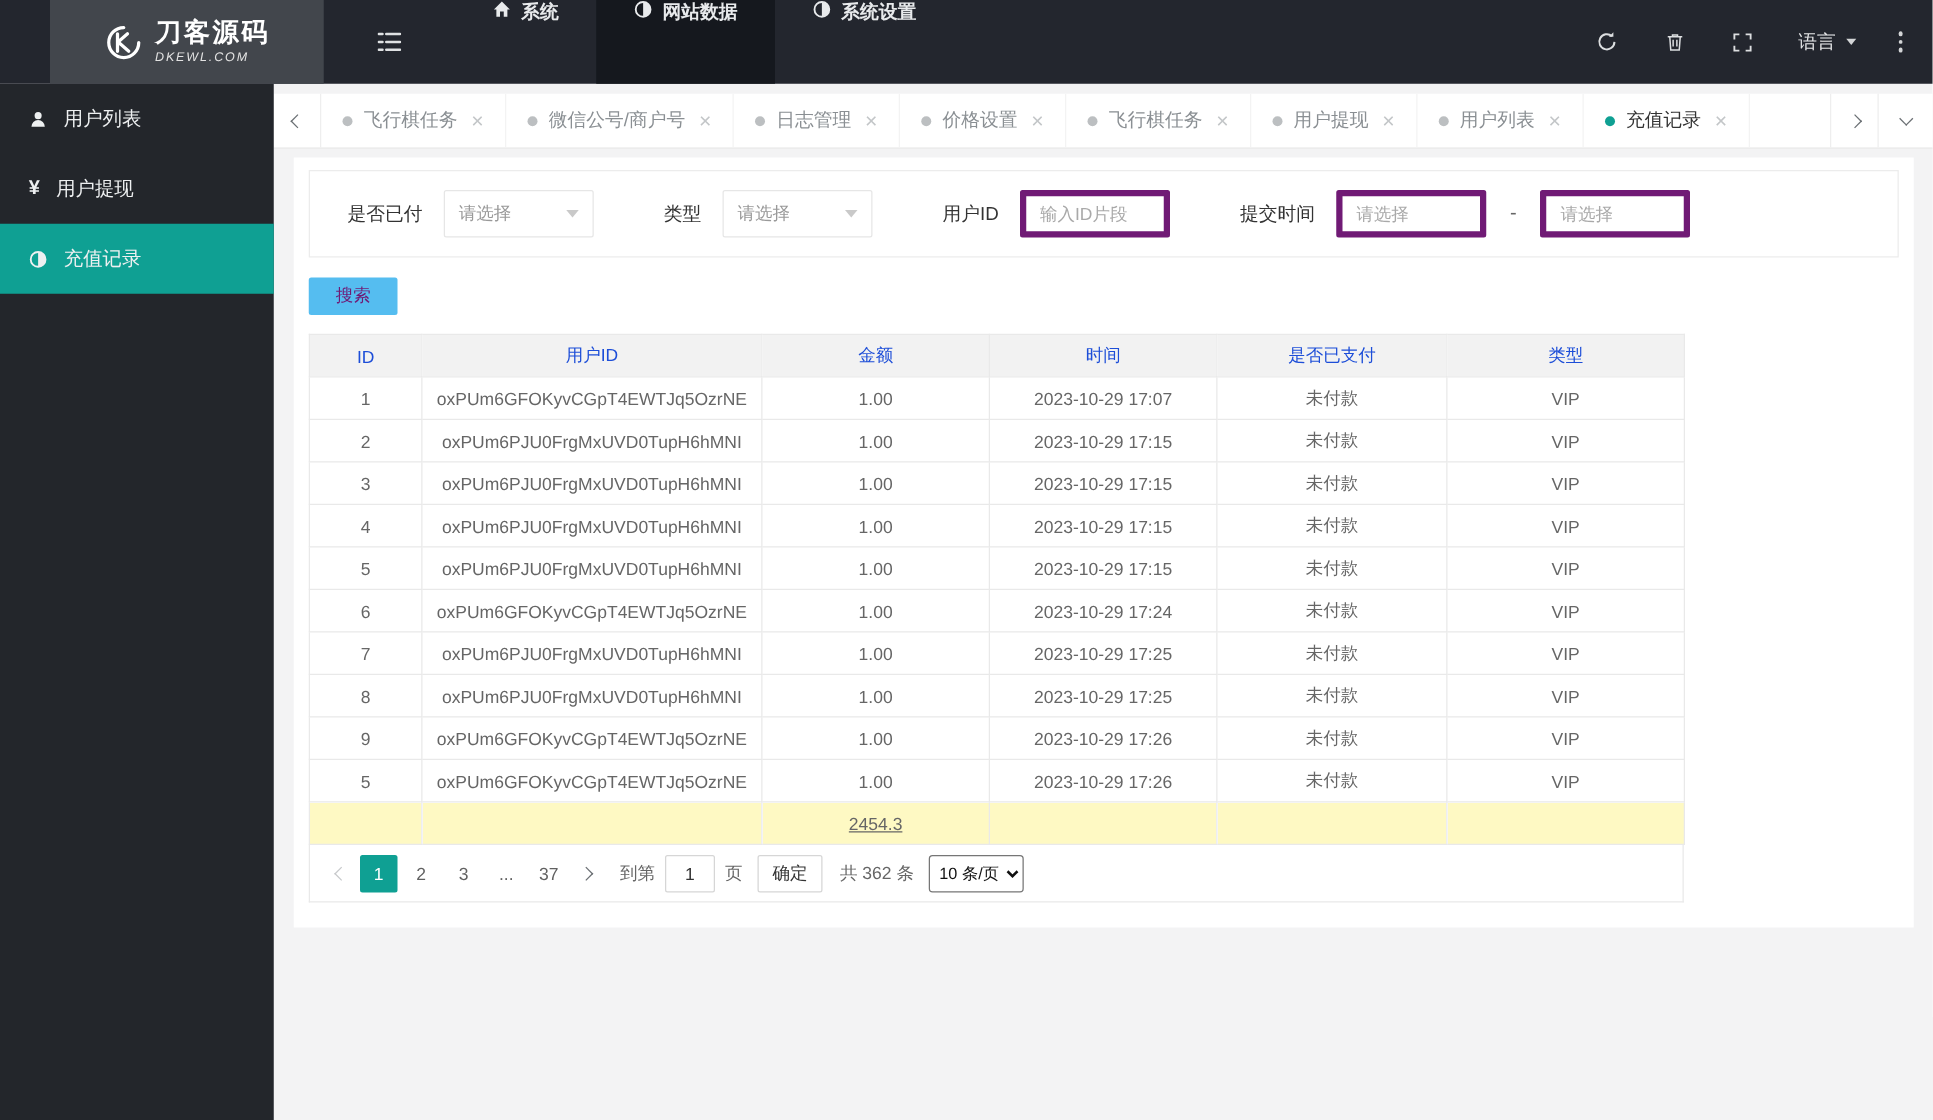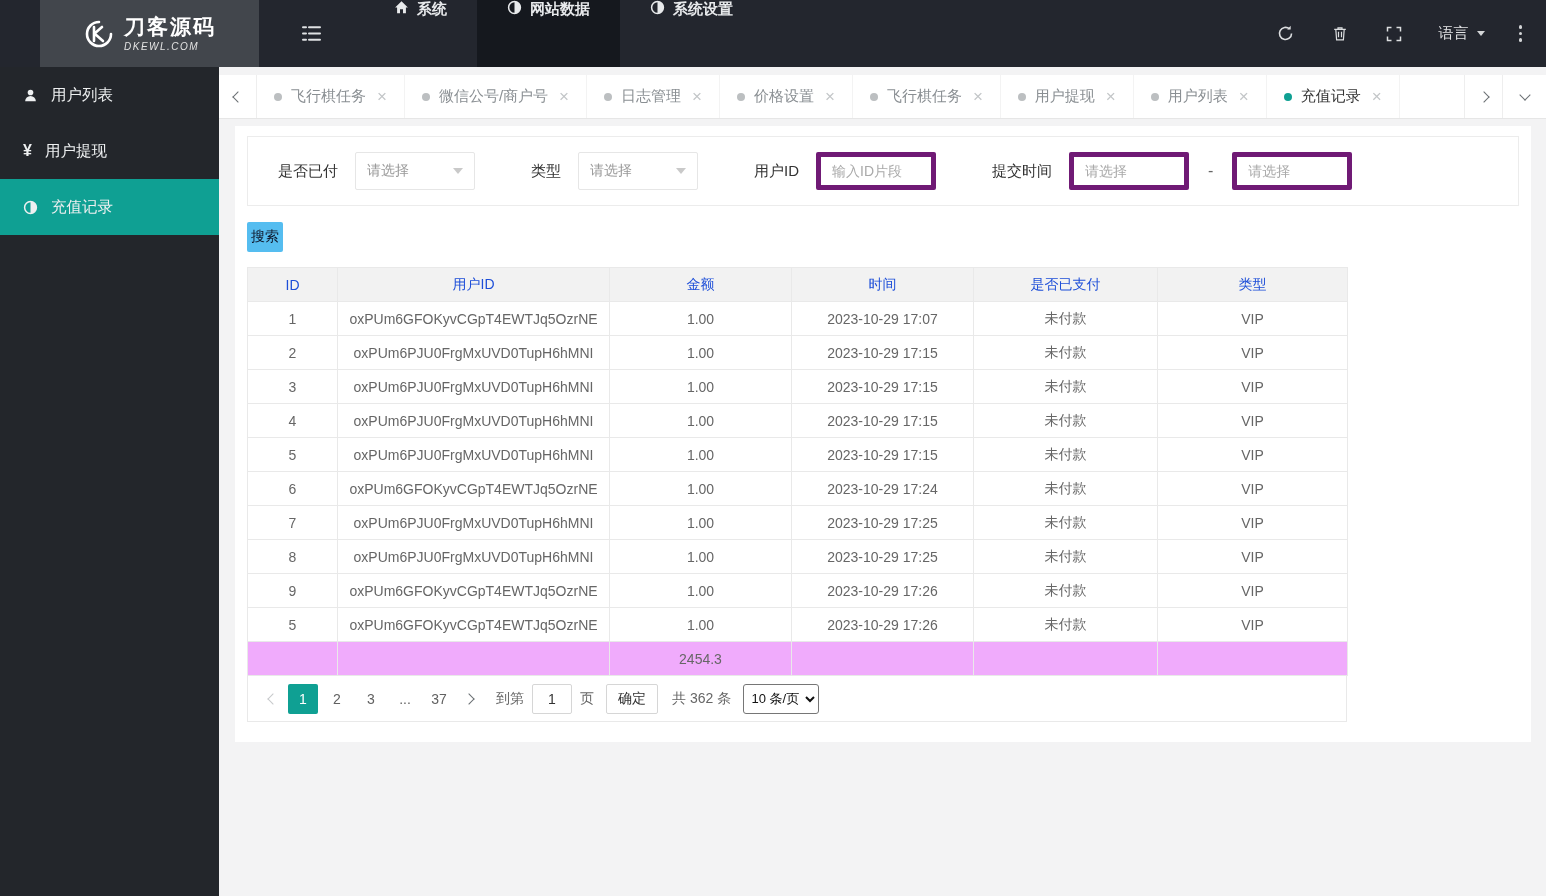--- a/index.html
+++ b/index.html
@@ -57,26 +57,26 @@
   .filter-box { border:1px solid #ececec; height:70px; display:flex; align-items:center; padding:0 30px; }
   .fgroup { display:flex; align-items:center; gap:17px; margin-right:56px; }
   .fgroup:last-child { margin-right:0; }
   .flabel { font-size:15px; color:#333; white-space:nowrap; }
   .select-box { width:120px; height:38px; border:1px solid #e6e6e6; border-radius:2px; background:#fff; display:flex; align-items:center; justify-content:space-between; padding:0 11px; color:#999; font-size:14px; cursor:pointer; }
   .sel-caret { width:0; height:0; border-left:5px solid transparent; border-right:5px solid transparent; border-top:6px solid #c9c9c9; }
   .text-input { width:120px; height:38px; border:5px solid #701a75; border-radius:2px; padding:0 11px; font-size:14px; color:#666; outline:none; font-family:inherit; }
   .text-input::placeholder { color:#a9a9a9; }
   .dash { color:#666; margin:0 2px; }
 
-  .search-btn { margin-top:16px; width:36px; height:30px; border:none; border-radius:2px; background:var(--btnblue,#55bdf0); color:#0f172a; font-size:14px; cursor:pointer; font-family:Liberation Serif, serif; }
+  .search-btn { margin-top:16px; width:71px; height:30px; border:none; border-radius:2px; background:var(--btnblue,#55bdf0); color:#701a75; font-size:14px; cursor:pointer; font-family:Liberation Serif, serif; }
 
   .records-table { margin-top:15px; width:1100px; border-collapse:collapse; table-layout:fixed; font-size:14px; color:#666; text-align:center; }
   .records-table th, .records-table td { border:1px solid #e9e9e9; height:34px; padding:0 8px; font-weight:400; overflow:hidden; white-space:nowrap; }
   .records-table thead th { background:#f2f2f2; color:#1d4ed8; }
-  .records-table tfoot td { background:#f0abfc; }
+  .records-table tfoot td { background:#fef9c3;text-decoration:underline; }
 
   .pager { width:1100px; height:46px; border:1px solid #e9e9e9; border-top:none; display:flex; align-items:center; padding-left:12px; font-size:14px; color:#666; }
   .pg-nav { width:26px; height:30px; display:flex; align-items:center; justify-content:center; cursor:pointer; }
   .page { min-width:30px; height:30px; line-height:30px; text-align:center; border-radius:2px; margin:0 2px; padding:0 5px; color:#616161; cursor:pointer; }
   .page.active { background:var(--accent,#0fa093); color:#fff; }
   .page.dots { cursor:default; }
   .goto-label { margin:0 8px 0 14px; }
   .goto-input { width:40px; height:30px; border:1px solid #d6d6d6; border-radius:2px; text-align:center; font-size:14px; color:#333; outline:none; font-family:inherit; }
   .page-unit { margin:0 12px 0 8px; }
   .confirm-btn { width:52px; height:30px; background:#fff; border:1px solid #d6d6d6; border-radius:2px; font-size:14px; color:#333; cursor:pointer; font-family:inherit; }

